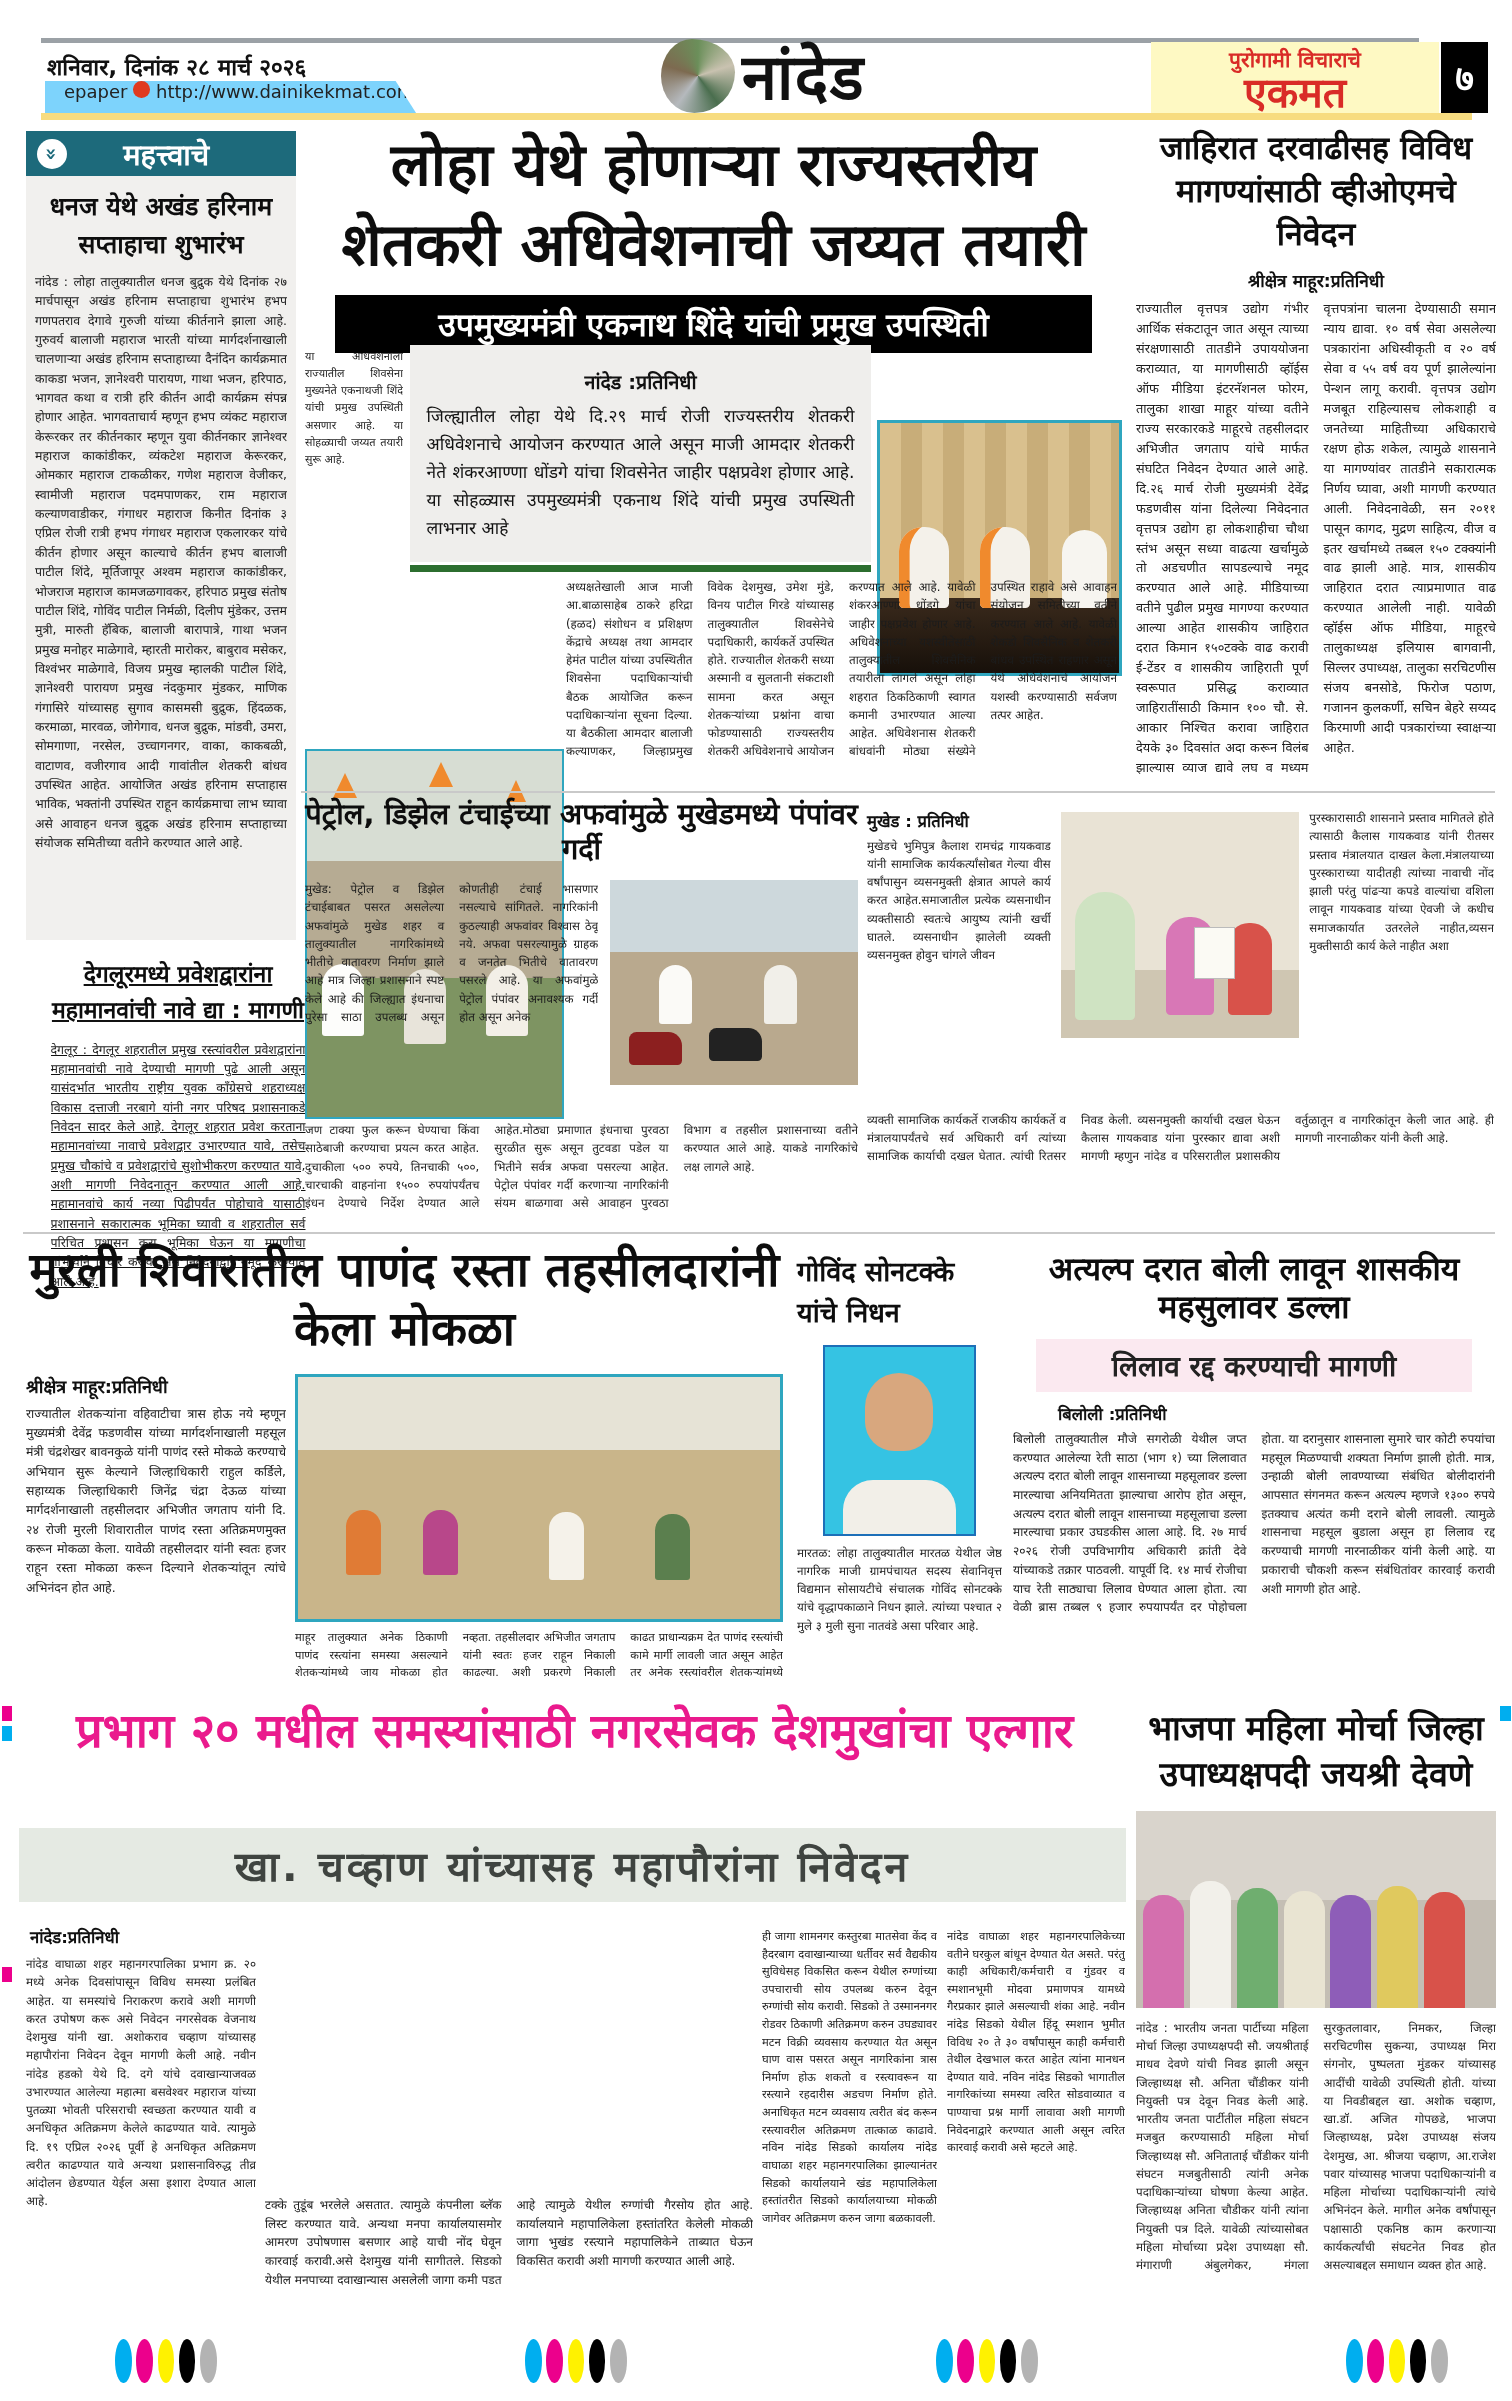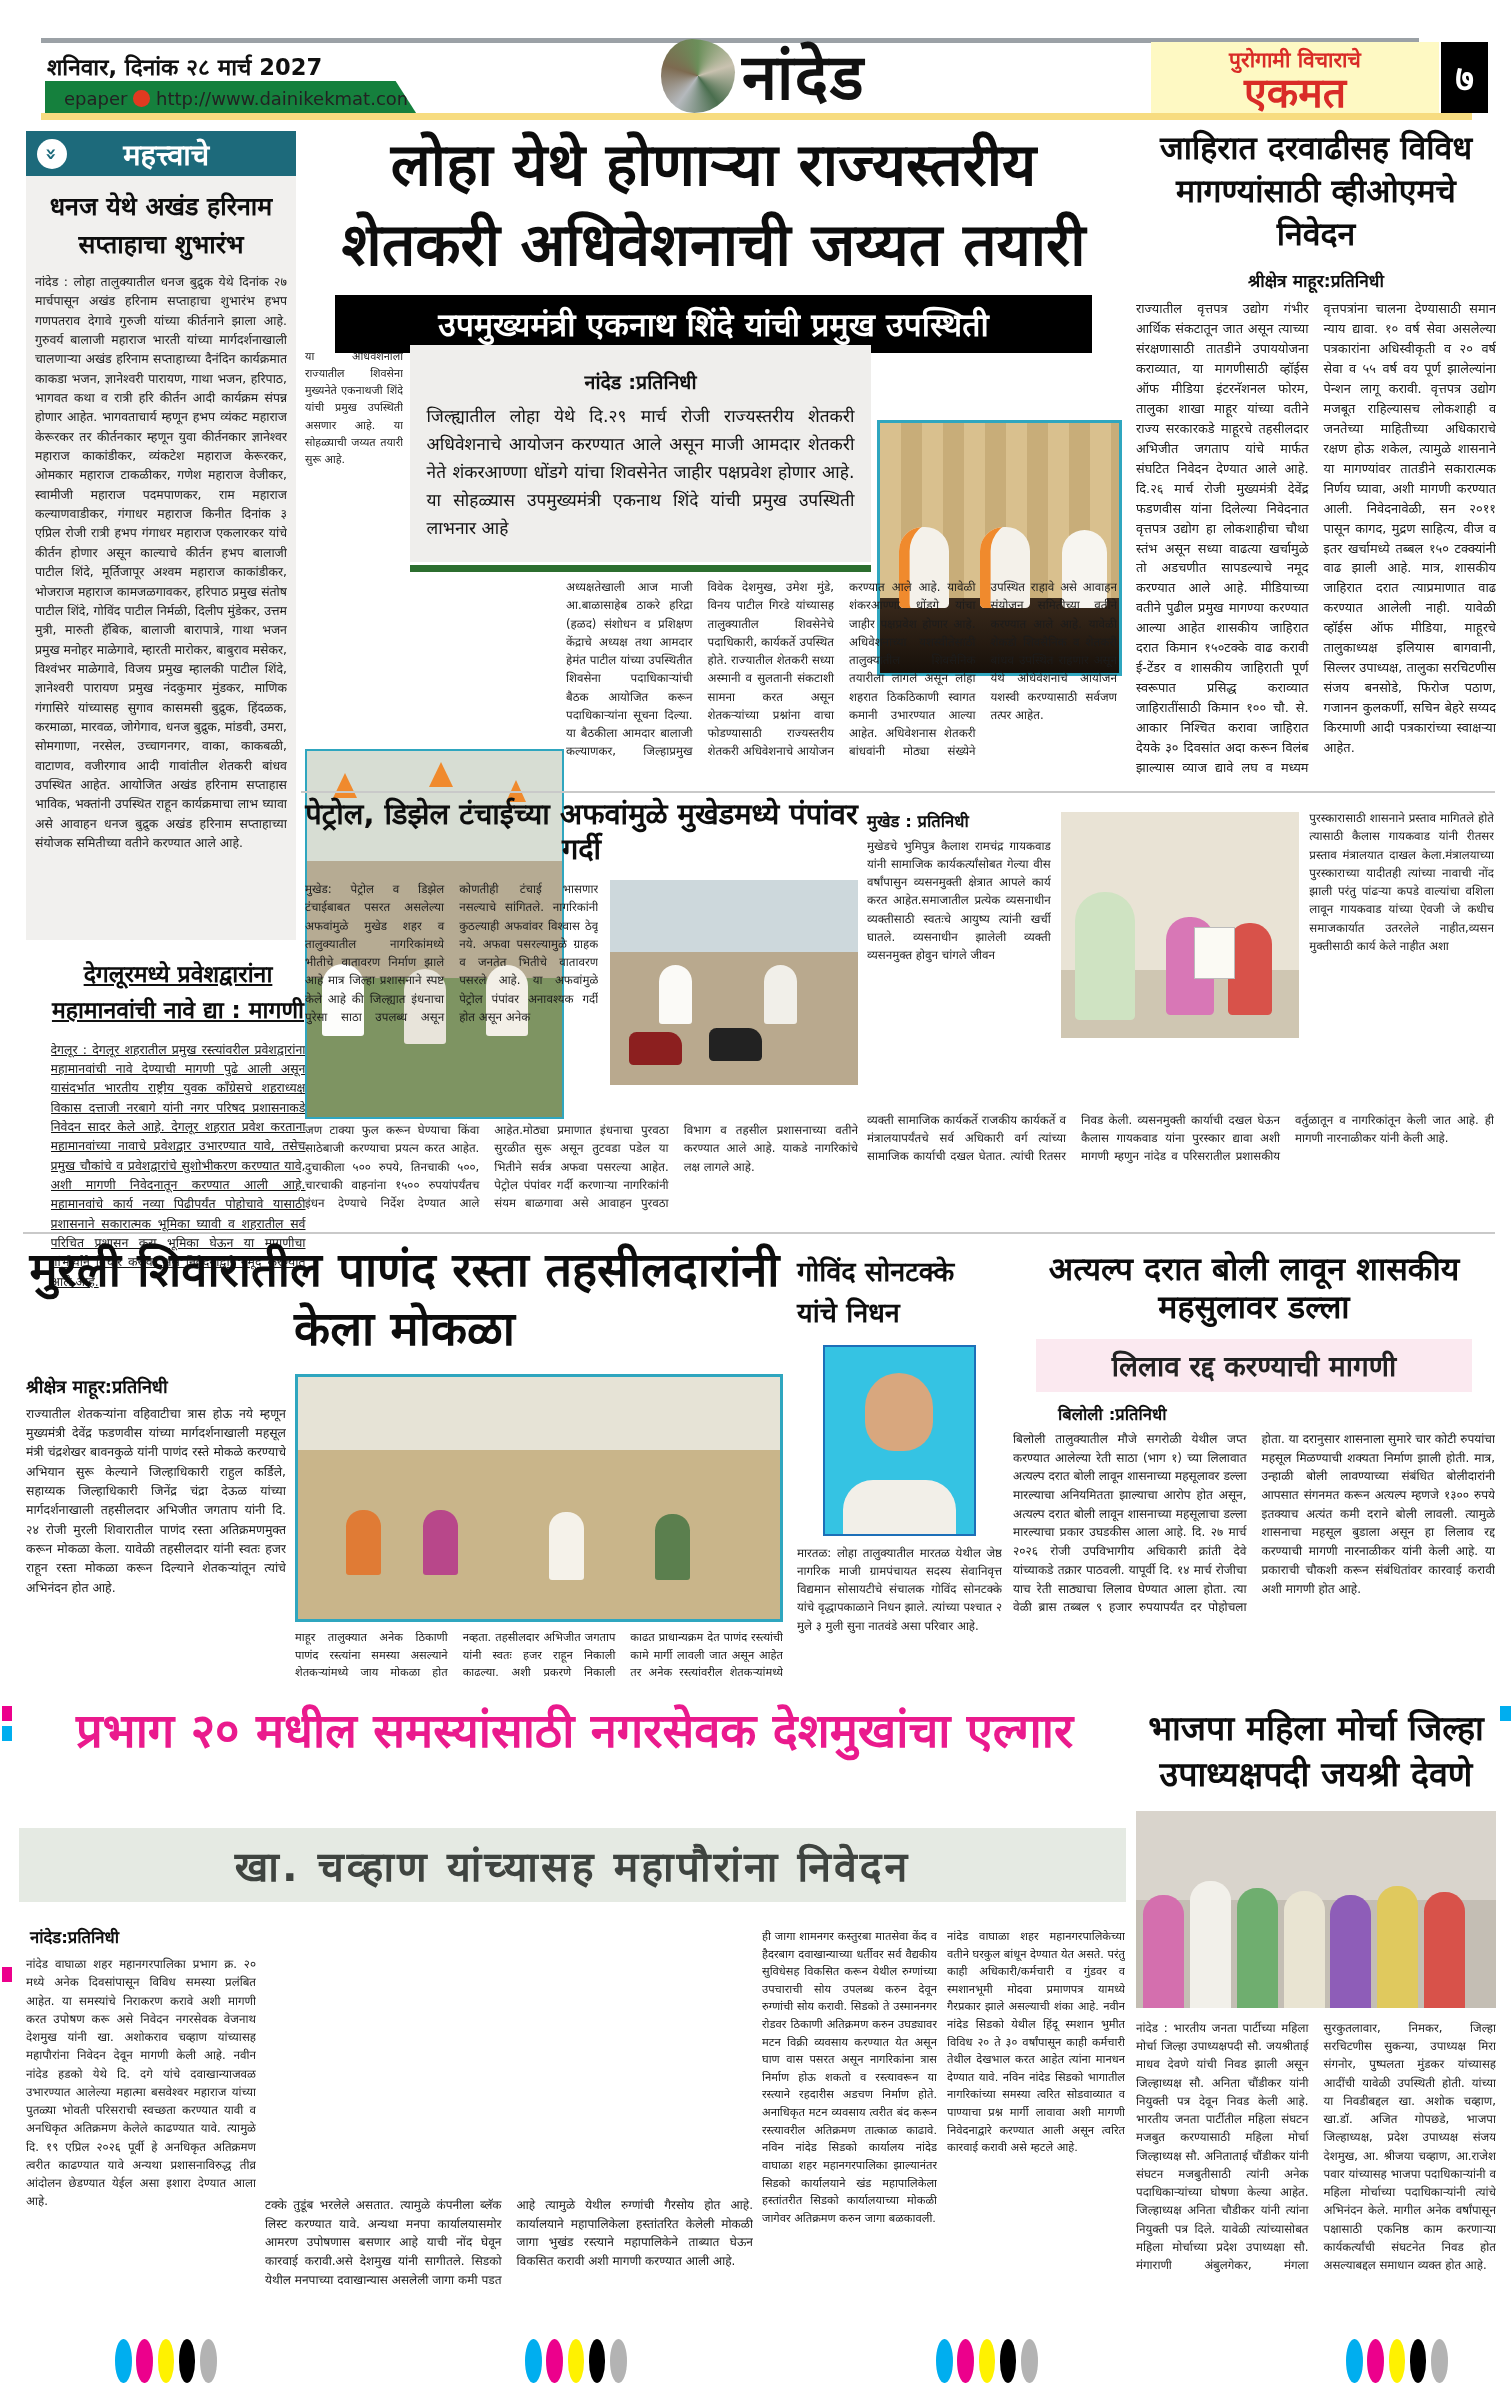--- a/index.html
+++ b/index.html
@@ -17,23 +17,23 @@
   .rule{background:#c9c9c9;height:1.5px;}
   .ellipse{display:inline-block;width:16.6px;height:44px;border-radius:50%;margin:0 2.3px;}
 </style>
 </head>
 <body>
 
 <div class="page">
 
   <div class="abs" style="left:41px;top:38px;width:1378px;height:4.5px;background:#9ba1a6;"></div>
 
-  <div class="abs" style="left:47px;top:51px;font-size:22.6px;font-weight:bold;">शनिवार, दिनांक २८ मार्च 2027</div>
-
-  <div class="abs" style="left:45px;top:81px;width:354px;height:35px;background:#15803d;clip-path:polygon(0 0,94% 0,100% 100%,0 100%);display:flex;align-items:center;padding-left:19px;">
+  <div class="abs" style="left:47px;top:51px;font-size:22.6px;font-weight:bold;">शनिवार, दिनांक २८ मार्च २०२६</div>
+
+  <div class="abs" style="left:45px;top:81px;width:354px;height:35px;background:#7dd3fc;clip-path:polygon(0 0,94% 0,100% 100%,0 100%);display:flex;padding-left:19px;">
     <span style="font-size:18px;color:#222;">epaper</span>
     <span style="display:inline-block;width:16.6px;height:16.6px;background:#e03a20;border-radius:50%;margin:0 6px;"></span>
     <span style="font-size:18px;color:#222;">http://www.dainikekmat.com</span>
   </div>
 
   <div class="abs photo" style="left:661px;top:39px;width:74px;height:74px;border-radius:42% 58% 55% 45%/50% 45% 55% 50%;background:conic-gradient(#6b8f5a,#c9c2b0,#4a6e4e,#b5b9bd,#7d6a50,#6b8f5a);"></div>
   <div class="abs" style="left:742px;top:32px;font-size:63px;font-weight:900;letter-spacing:1.5px;">नांदेड</div>
 
   <div class="abs" style="left:1151px;top:42px;width:288px;height:71px;background:#fef9c3;text-align:center;">
     <div style="font-size:21px;font-weight:bold;color:#d92b27;margin-top:3px;">पुरोगामी विचाराचे</div>

